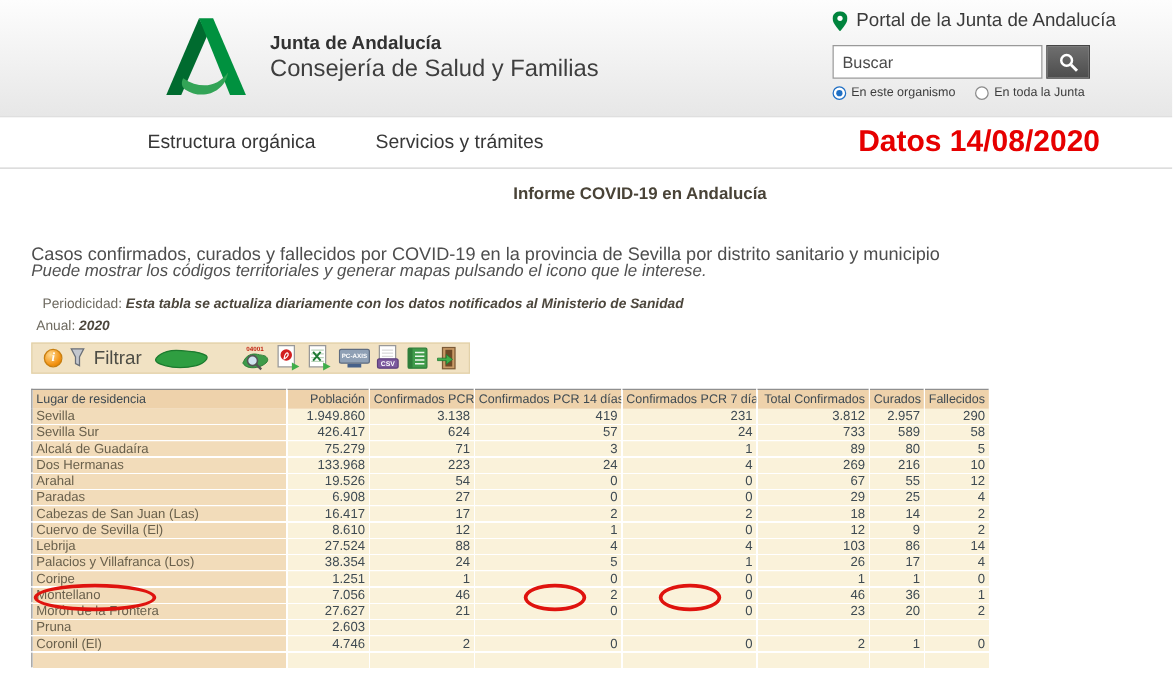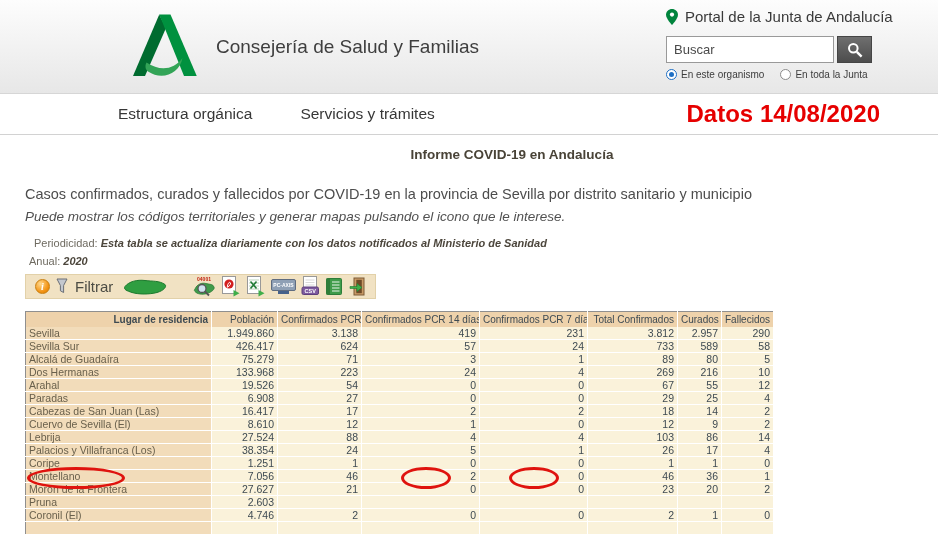--- a/index.html
+++ b/index.html
@@ -31,21 +31,21 @@
   
   .navbar{position:absolute;left:0;top:94px;width:938px;height:41px;background:#fff;
           border-bottom:1px solid #d2d2d2;display:flex;align-items:center;box-sizing:border-box;
           padding-left:118px;gap:48px;}
   .nav-item{font-size:15.5px;color:#373737;cursor:pointer;white-space:nowrap;}
   .date-note{margin-left:auto;margin-right:58px;font-size:24px;font-weight:bold;color:#e60000;white-space:nowrap;}
 
   
   .report-title{position:absolute;left:0;top:147px;width:100%;text-align:center;
                 font-size:13.5px;font-weight:bold;color:#494337;margin-left:43px;}
-  .subtitle{position:absolute;left:25px;top:186px;font-size:14.5px;color:#4d4d4d;white-space:nowrap;}
+  .subtitle{position:absolute;left:25px;top:196px;font-size:14.5px;color:#4d4d4d;white-space:nowrap;}
   .hint{position:absolute;left:25px;top:209px;font-size:13.5px;font-style:italic;color:#515151;white-space:nowrap;}
   .period{position:absolute;left:34px;top:237px;font-size:11px;color:#6e6a60;white-space:nowrap;}
   .annual{position:absolute;left:29px;top:255px;font-size:11px;color:#6e6a60;white-space:nowrap;}
   .period b,.annual b{font-style:italic;color:#4c463c;}
 
   
   .toolbar{position:absolute;left:25px;top:274px;height:25px;display:flex;align-items:center;gap:5px;
            background:#f1e2c3;border:1px solid #e2d1a9;padding:0 9px;box-sizing:border-box;}
   .tool-icon{display:inline-flex;align-items:center;justify-content:center;cursor:pointer;flex:0 0 auto;}
   .info-icon{width:15px;height:15px;border-radius:50%;
@@ -56,21 +56,21 @@
   .info-icon::after{content:"i";}
   .filter-label{font-size:15px;color:#4c4c44;margin:0 4px 0 1px;cursor:pointer;}
   .tool-gap{width:14px;}
 
   
   table.covid{position:absolute;left:25px;top:311px;border-collapse:collapse;table-layout:fixed;
               width:748px;border:1px solid #8f8f8f;}
   table.covid th{background:#eed2ab;color:#3e4a52;font-weight:normal;font-size:10px;height:15px;
                  padding:0 3px;white-space:nowrap;overflow:hidden;text-align:right;
                  border-right:1px solid rgba(255,255,255,.75);box-sizing:border-box;}
-  table.covid th.name{text-align:right;width:186px;font-weight:bold;}
+  table.covid th.name{text-align:left;width:204px;}
   th.c0{width:66px;}th.c1{width:84px;}th.c2{width:118px;}th.c3{width:108px;}
   th.c4{width:90px;}th.c5{width:44px;}th.c6{width:52px;}
   table.covid td{height:13px;line-height:12px;font-size:10.5px;padding:0 3px;
                  border-bottom:1px solid rgba(255,255,255,.8);border-right:1px solid rgba(255,255,255,.75);
                  box-sizing:border-box;white-space:nowrap;overflow:visible;}
   td.name{background:#f2dcba;color:#69604c;position:relative;}
   td.val{background:#faf2da;color:#3e4a52;text-align:right;position:relative;}
   td.c0{padding-right:6px;}td.c1{padding-right:16px;}td.c2{padding-right:52px;}
   td.c3{padding-right:48px;}td.c4{padding-right:14px;}td.c5{padding-right:10px;}td.c6{padding-right:4px;}
   td.lvl0{padding-left:4px;}td.lvl1{padding-left:15px;}td.lvl2{padding-left:32px;}
@@ -86,20 +86,21 @@
 <div class="page">
 
   <div class="top-band">
     <div class="logo-block">
       <svg width="78" height="72" viewBox="0 0 104 96">
         <path d="M47 6 L12 88 H28 L56 24 Z" fill="#006B2F"></path>
         <path d="M47 6 H62 L97 88 H80 Z" fill="#00913F"></path>
         <path d="M30 70 C48 82 66 80 78 64 C74 86 50 94 32 82 C28 79 28 74 30 70 Z" fill="#33A457"></path>
       </svg>
       <div class="logo-text">
+        <div class="l1">Junta de Andalucía</div>
         <div class="l2">Consejería de Salud y Familias</div>
       </div>
     </div>
 
     <div class="portal">
       <div class="portal-link">
         <svg width="12" height="16" viewBox="0 0 12 16">
           <path d="M6 0C2.7 0 0 2.6 0 5.8 0 10 6 16 6 16s6-6 6-10.2C12 2.6 9.3 0 6 0z" fill="#00843D"></path>
           <circle cx="6" cy="5.6" r="2.1" fill="#fff"></circle>
         </svg>

